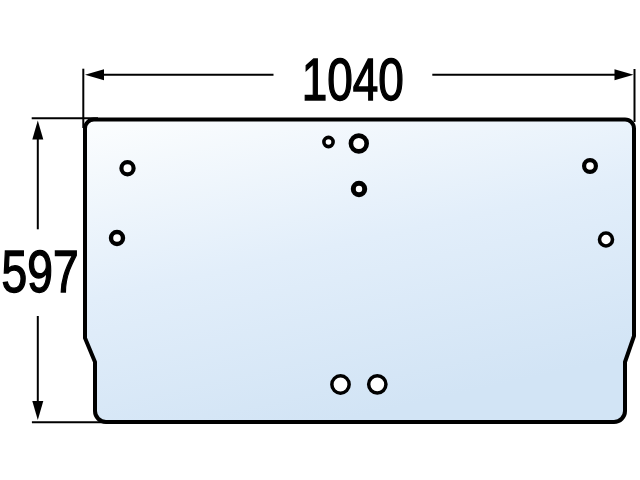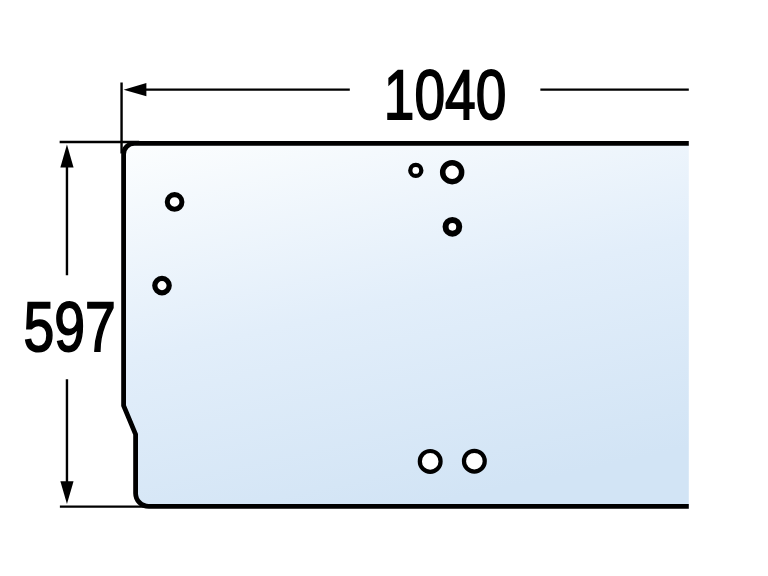--- a/index.html
+++ b/index.html
@@ -1,16 +1,16 @@
 <!DOCTYPE html>
 <html><head>
 <meta charset="utf-8">
 <style>
   html,body{margin:0;padding:0;background:#ffffff;}
-  .page{width:556px;height:480px;position:relative;overflow:hidden;background:#ffffff;padding-left:18px;}
+  .page{width:640px;height:480px;position:relative;overflow:hidden;background:#ffffff;}
   svg{display:block;}
   text{font-family:"Liberation Sans", sans-serif;fill:#000;stroke:#000;stroke-width:1.5;}
 </style>
 </head>
 <body>
 
 <div class="page">
 <svg width="640" height="480" viewBox="0 0 640 480">
   <defs>
     <linearGradient id="glass" x1="0.05" y1="0" x2="0.45" y2="1">

